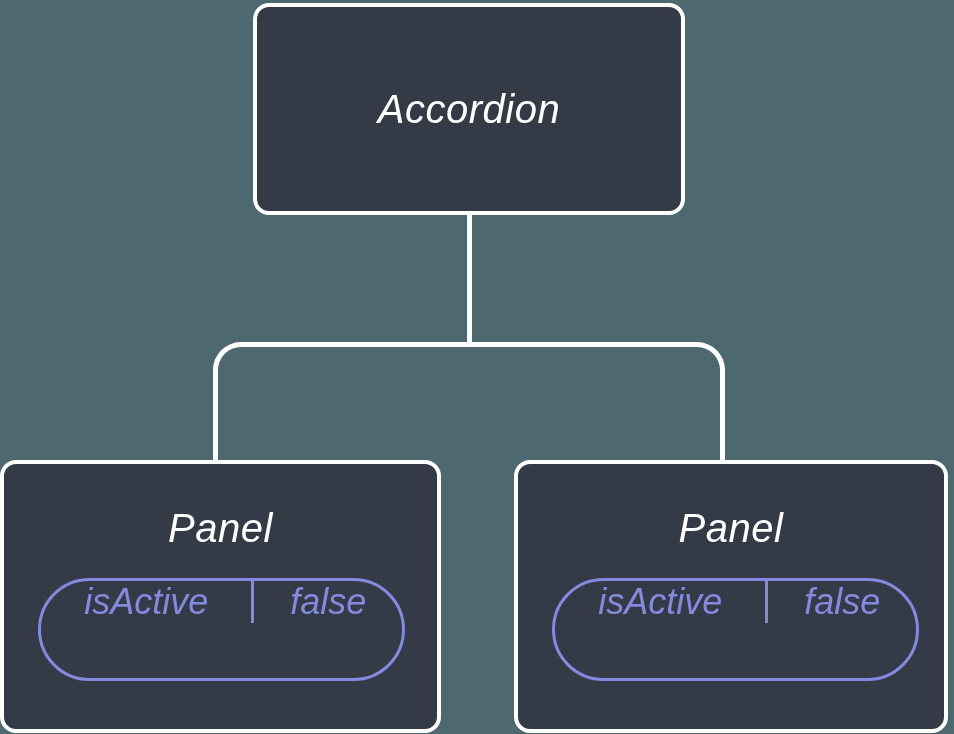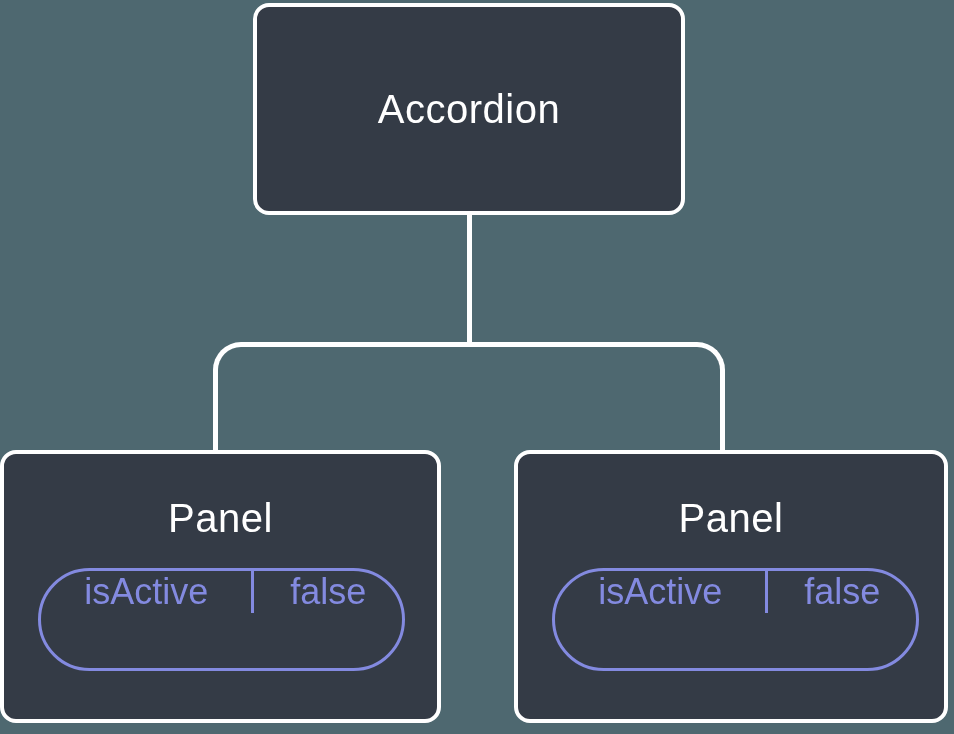--- a/index.html
+++ b/index.html
@@ -2,21 +2,21 @@
 <html style="--background: #4e6870; --node-fill: #343b46; --node-border: #ffffff; --accent: #838ae0; --text: #ffffff;"><head>
 <meta charset="utf-8">
 <style>
   :root {
     --background: #4e6870;
     --node-fill: #343b46;
     --node-border: #ffffff;
     --accent: #838ae0;
     --text: #ffffff;
   }
-  * { margin: 0; padding: 0; box-sizing: border-box; }
+  * { margin: 0; padding: 0; box-sizing: border-box; font-style: italic; }
   html, body {
     width: 954px; height: 734px;
     overflow: hidden;
     font-family: "Liberation Sans", "DejaVu Sans", sans-serif;
   }
   .stage {
     position: relative;
     width: 954px; height: 734px;
     background: var(--background);
   }
@@ -48,21 +48,21 @@
   .bracket {
     position: absolute;
     left: 213px; top: 342px;
     width: 512px; height: 128px;
     border-top: 5px solid var(--node-border);
     border-left: 5px solid var(--node-border);
     border-right: 5px solid var(--node-border);
     border-radius: 28px 28px 0 0;
   }
   .panel {
-    top: 450px;
+    top: 460px;
     height: 273px;
   }
   .panel .node-label {
     position: absolute;
     left: 0; right: 0;
     top: 42px;
     text-align: center;
   }
   .panel-left  { left: 0px;   width: 441px; }
   .panel-right { left: 514px; width: 434px; }

